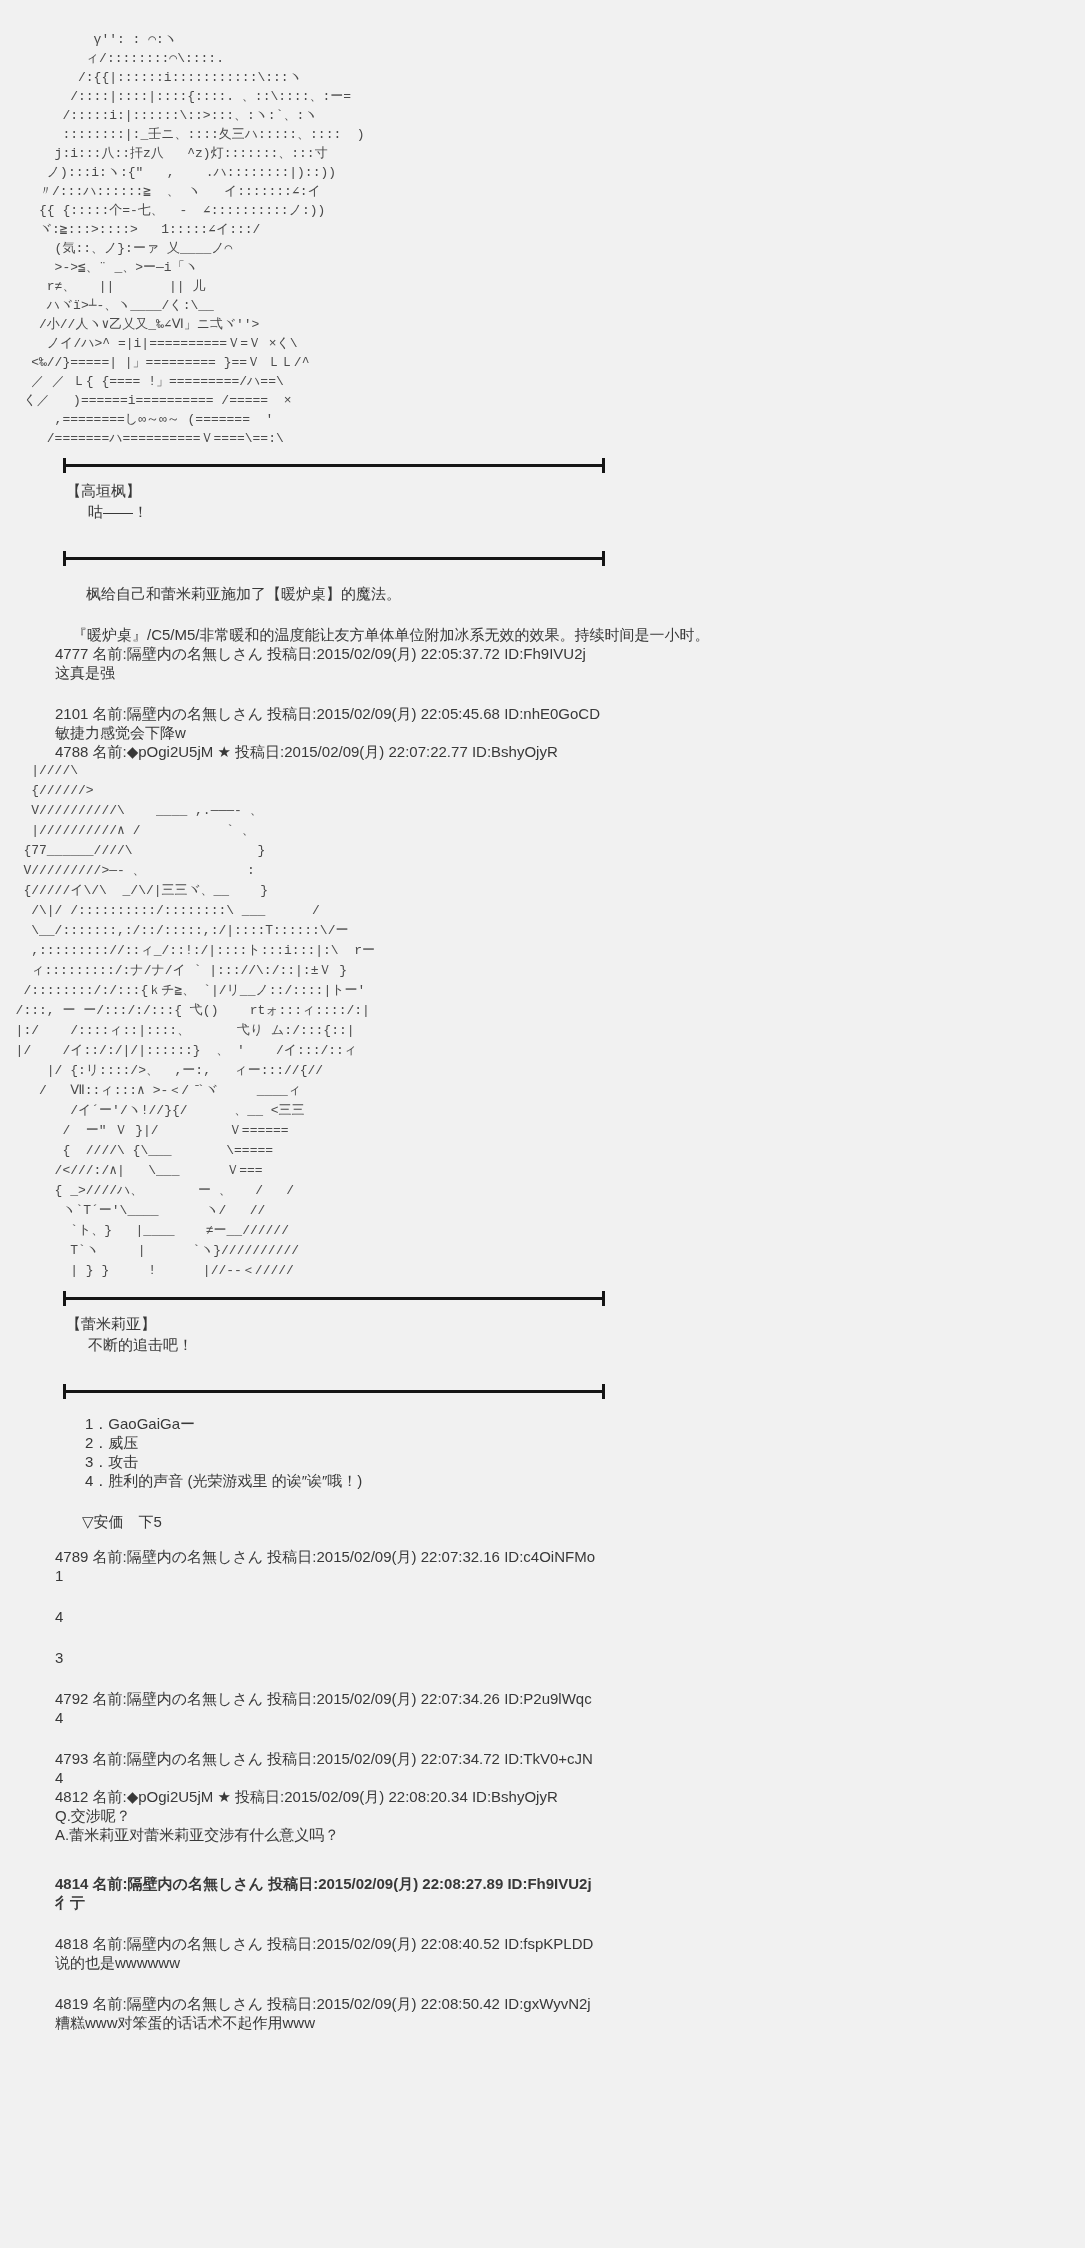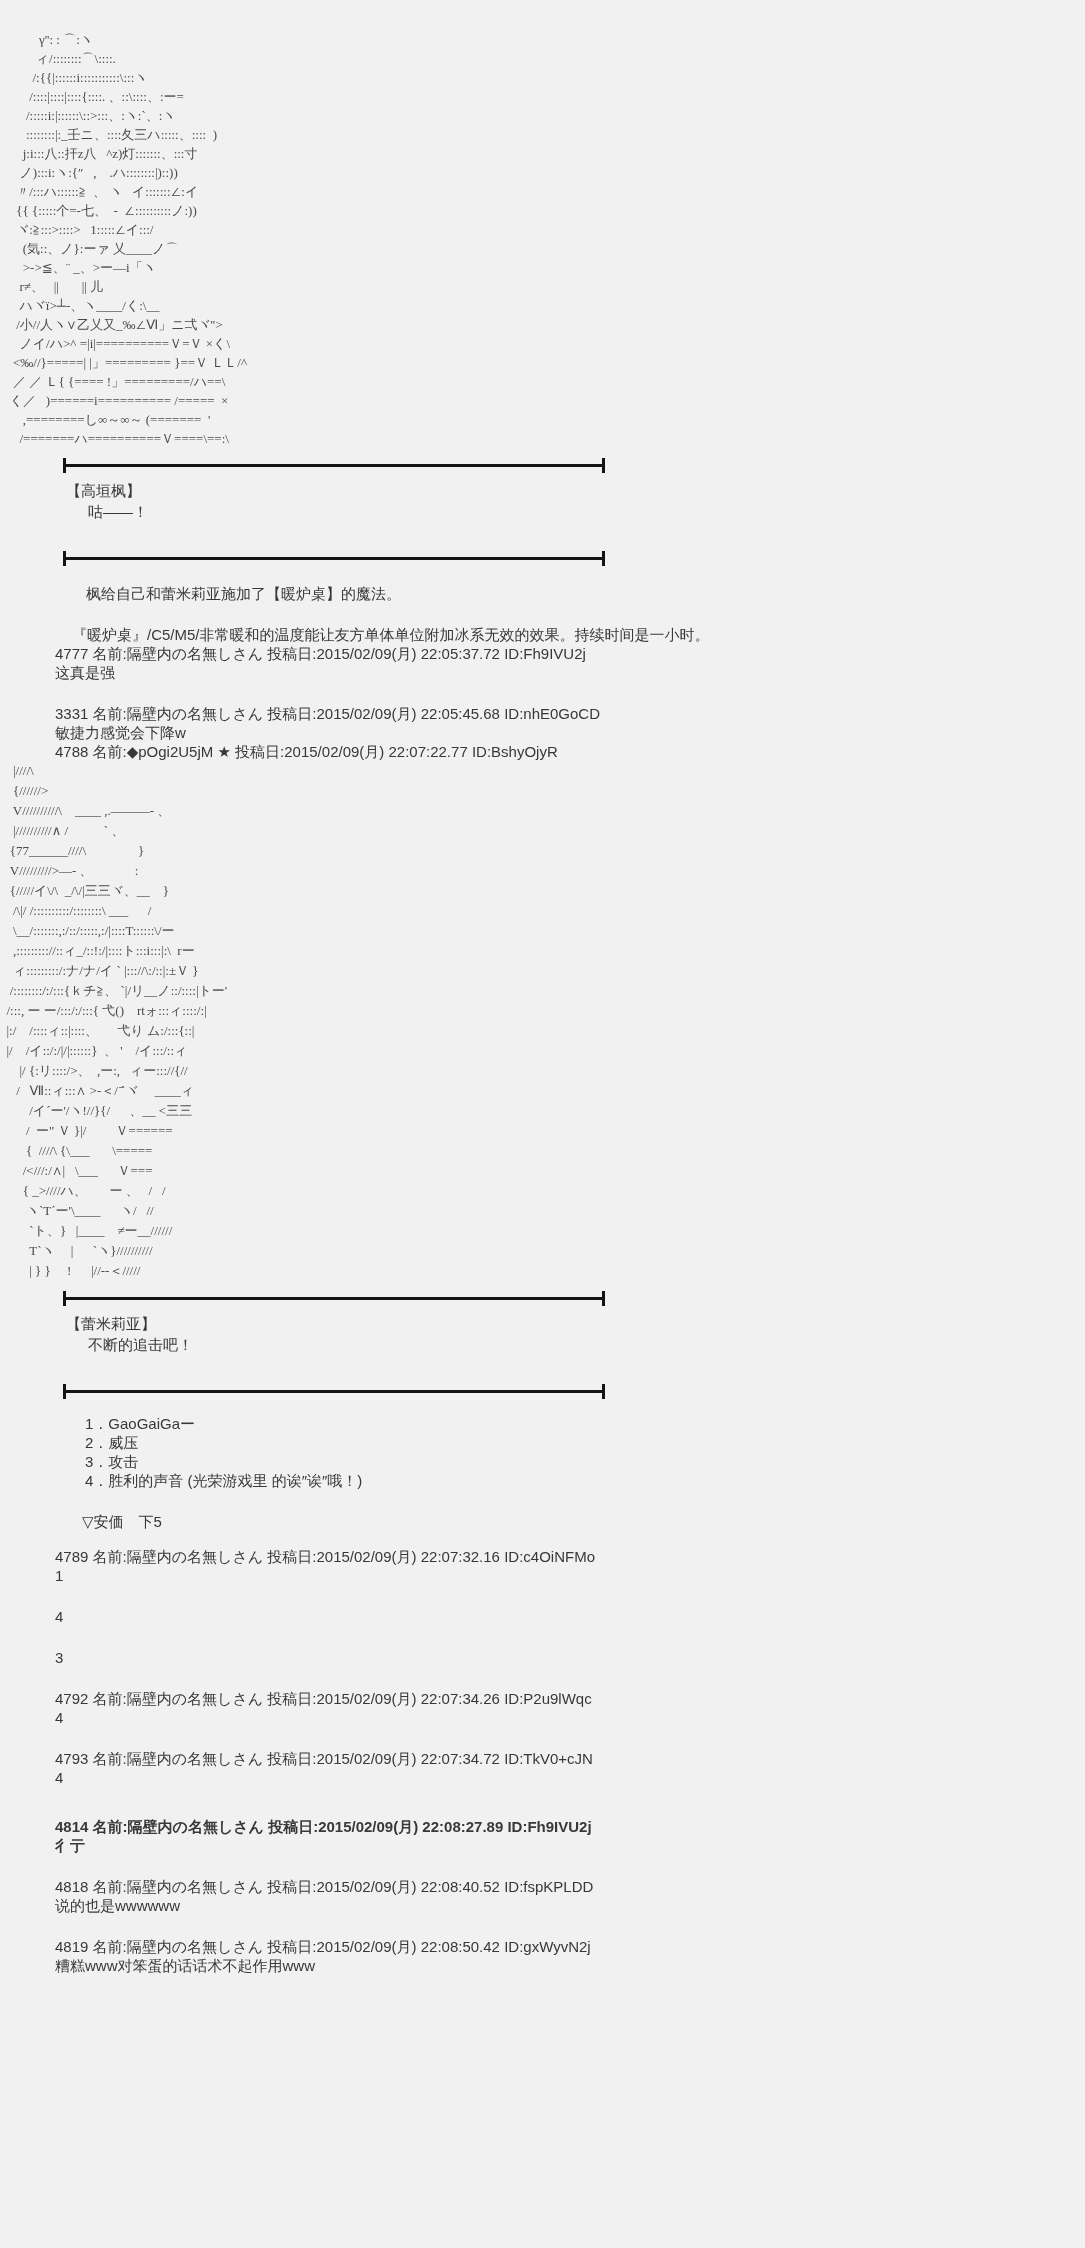--- a/index.html
+++ b/index.html
@@ -7,21 +7,21 @@
     width:1085px;
     min-height:2248px;
     background:#f1f1f1;
     color:#383838;
     font-family:"Liberation Sans","DejaVu Sans",sans-serif;
     font-size:15px;
   }
   .wrap{padding:30px 0 40px 0;}
 
   pre.aa{
-    font-family:Liberation Serif, serif;
+    font-family:Liberation Mono, monospace;
     color:#4a4a4a;
     white-space:pre;
     margin:0;
   }
   .aa1{font-size:13px;line-height:19px;margin:0 0 14px 58px;}
   .aa2{font-size:13px;line-height:20px;margin:16px 0 8px 54px;}
 
   .divider{position:relative;width:542px;height:15px;margin:10px 0 8px 63px;}
   .divider .line{position:absolute;left:0;right:0;top:6px;height:3px;background:#151515;}
   .divider .tick{position:absolute;top:0;width:3px;height:15px;background:#151515;}
@@ -90,21 +90,21 @@
 
   <div class="narr narr1">枫给自己和蕾米莉亚施加了【暖炉桌】的魔法。</div>
   <div class="narr narr2">『暖炉桌』/C5/M5/非常暖和的温度能让友方单体单位附加冰系无效的效果。持续时间是一小时。</div>
 
   <div class="post mt-lg">
     <div class="post-header"><span>4777</span> <span>名前:</span><span>隔壁内の名無しさん</span> <span>投稿日:</span><span>2015/02/09(月) 22:05:37.72</span> <span>ID:</span><span>Fh9IVU2j</span></div>
     <div class="post-body">这真是强</div>
   </div>
 
   <div class="post mt-sm">
-    <div class="post-header"><span>3331</span> <span>名前:</span><span>隔壁内の名無しさん</span> <span>投稿日:</span><span>2015/02/09(月) 22:05:45.68</span> <span>ID:</span><span>nhE0GoCD</span></div>
+    <div class="post-header"><span>2101</span> <span>名前:</span><span>隔壁内の名無しさん</span> <span>投稿日:</span><span>2015/02/09(月) 22:05:45.68</span> <span>ID:</span><span>nhE0GoCD</span></div>
     <div class="post-body">敏捷力感觉会下降w</div>
   </div>
 
   <div class="post mt-lg">
     <div class="post-header"><span>4788</span> <span>名前:</span><span>◆pOgi2U5jM ★</span> <span>投稿日:</span><span>2015/02/09(月) 22:07:22.77</span> <span>ID:</span><span>BshyOjyR</span></div>
   </div>
 
   <pre class="aa aa2">    |////\
     {//////&gt;
     V//////////\    ____ ,.―――- 、
@@ -171,20 +171,25 @@
   <div class="post mt-sm">
     <div class="post-header"><span>4792</span> <span>名前:</span><span>隔壁内の名無しさん</span> <span>投稿日:</span><span>2015/02/09(月) 22:07:34.26</span> <span>ID:</span><span>P2u9lWqc</span></div>
     <div class="post-body">4</div>
   </div>
 
   <div class="post mt-sm">
     <div class="post-header"><span>4793</span> <span>名前:</span><span>隔壁内の名無しさん</span> <span>投稿日:</span><span>2015/02/09(月) 22:07:34.72</span> <span>ID:</span><span>TkV0+cJN</span></div>
     <div class="post-body">4</div>
   </div>
 
+  <div class="post mt-lg">
+    <div class="post-header"><span>4812</span> <span>名前:</span><span>◆pOgi2U5jM ★</span> <span>投稿日:</span><span>2015/02/09(月) 22:08:20.34</span> <span>ID:</span><span>BshyOjyR</span></div>
+    <div class="post-body">Q.交涉呢？</div>
+    <div class="post-body">A.蕾米莉亚对蕾米莉亚交涉有什么意义吗？</div>
+  </div>
 
   <div class="post mt-md">
     <div class="post-header"><span>4814</span> <span>名前:</span><span>隔壁内の名無しさん</span> <span>投稿日:</span><span>2015/02/09(月) 22:08:27.89</span> <span>ID:</span><span>Fh9IVU2j</span></div>
     <div class="post-body">彳亍</div>
   </div>
 
   <div class="post mt-sm">
     <div class="post-header"><span>4818</span> <span>名前:</span><span>隔壁内の名無しさん</span> <span>投稿日:</span><span>2015/02/09(月) 22:08:40.52</span> <span>ID:</span><span>fspKPLDD</span></div>
     <div class="post-body">说的也是wwwwww</div>
   </div>

